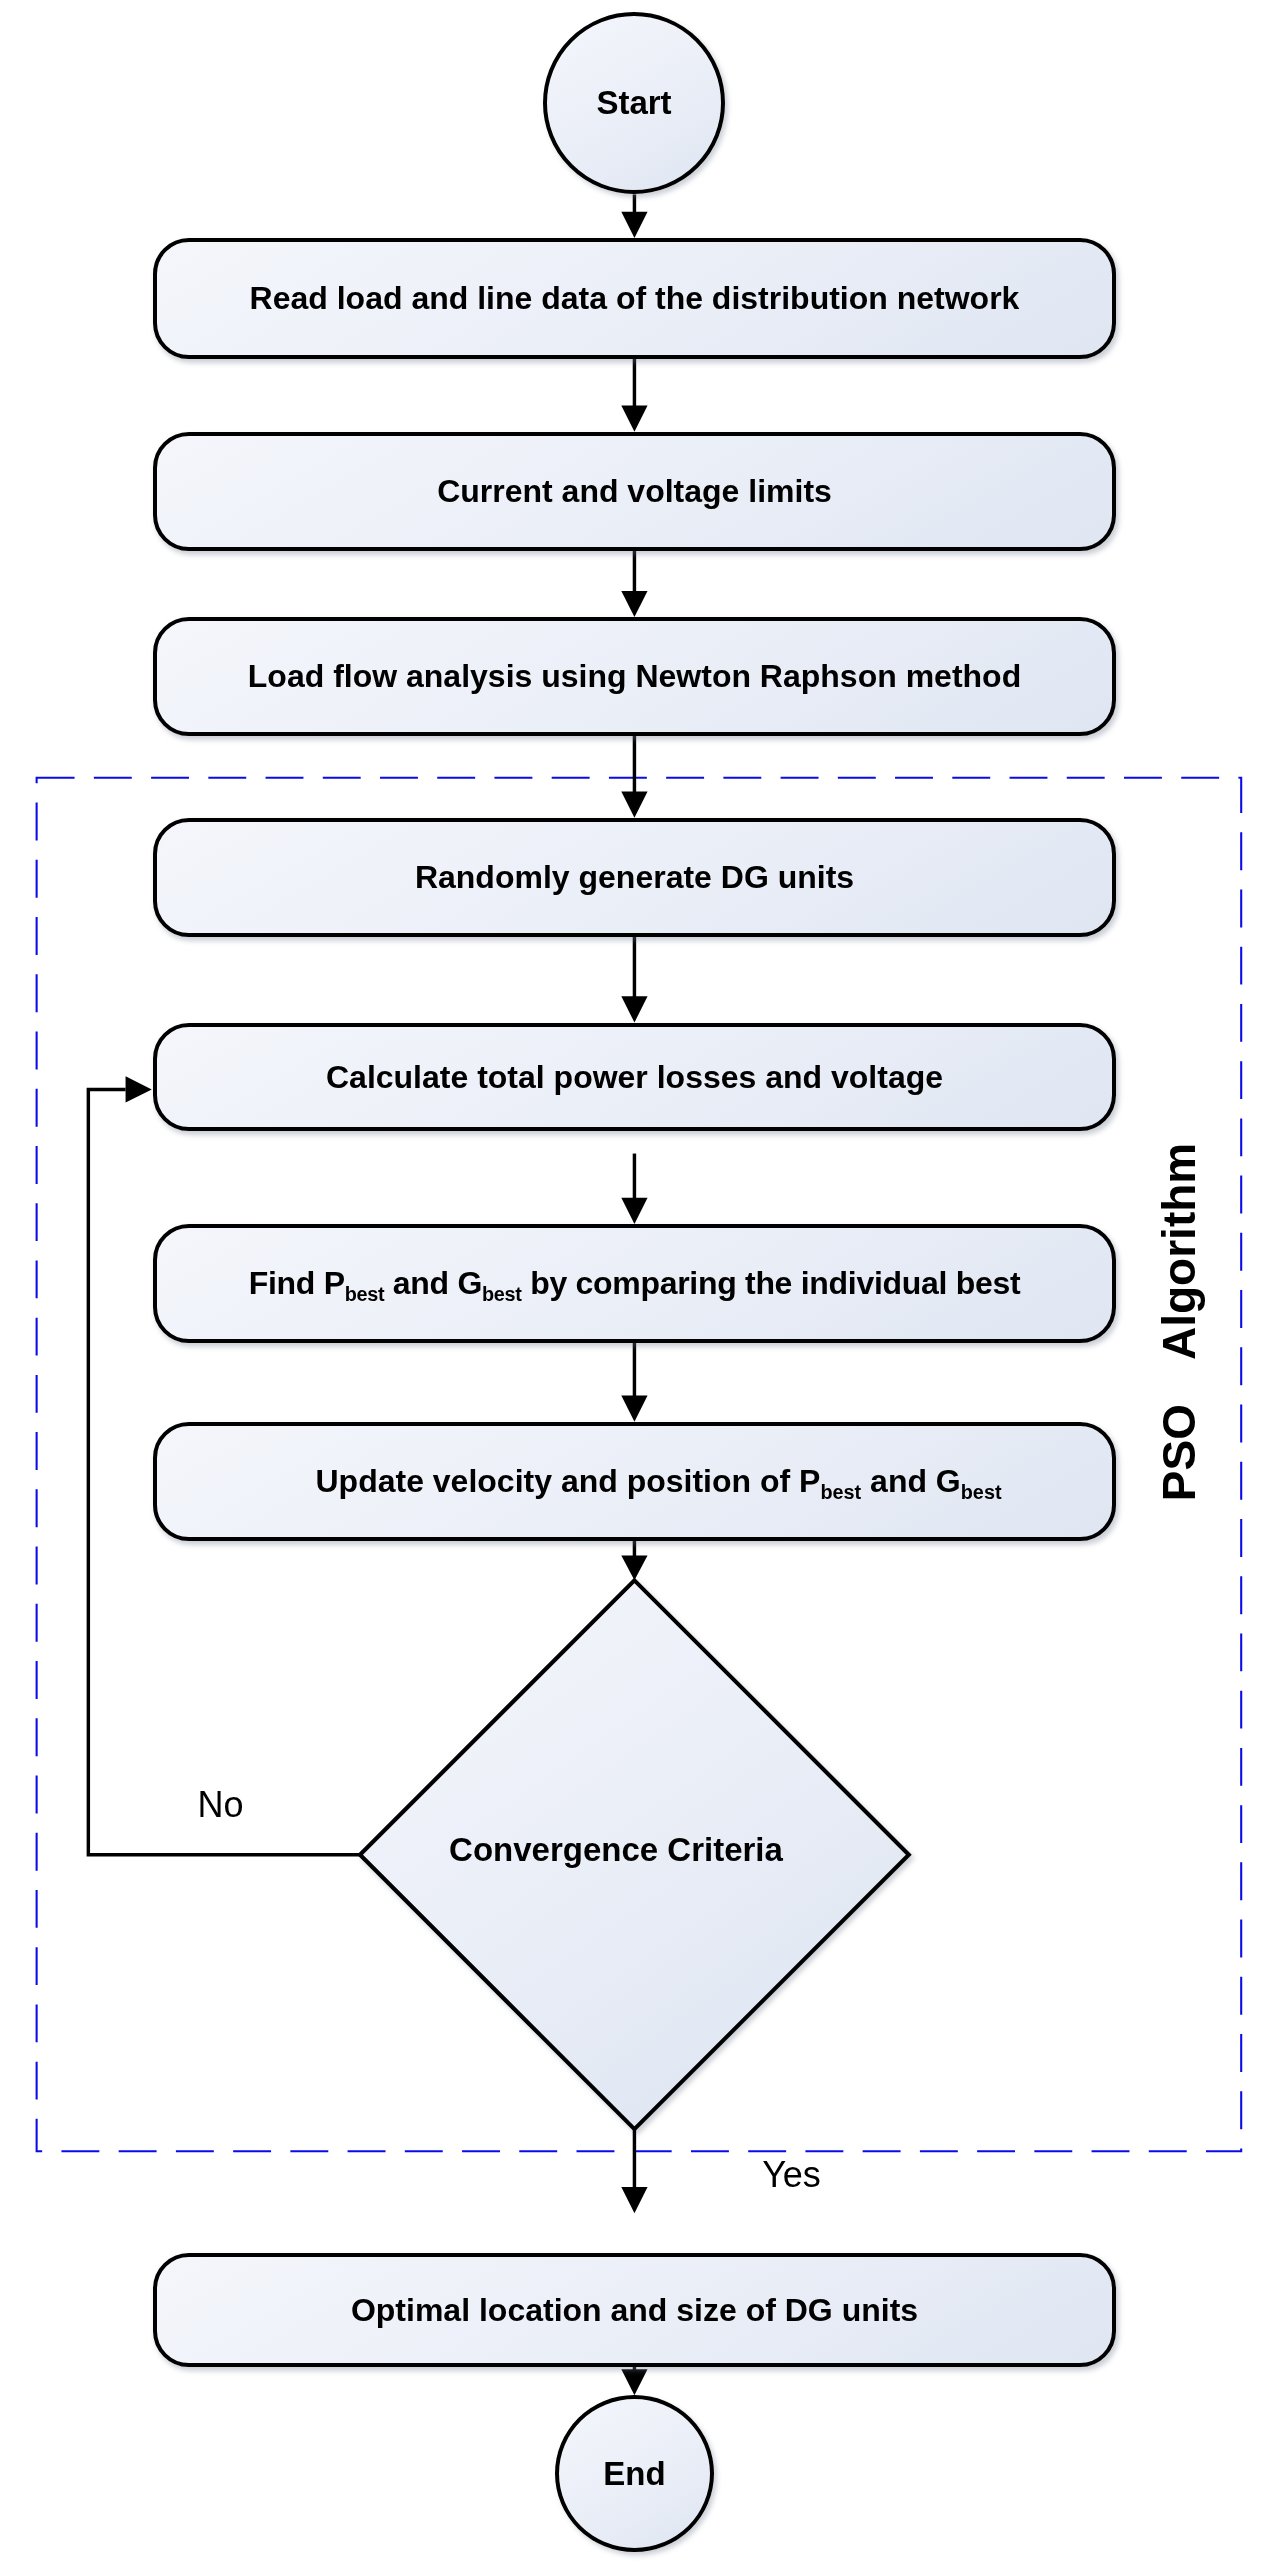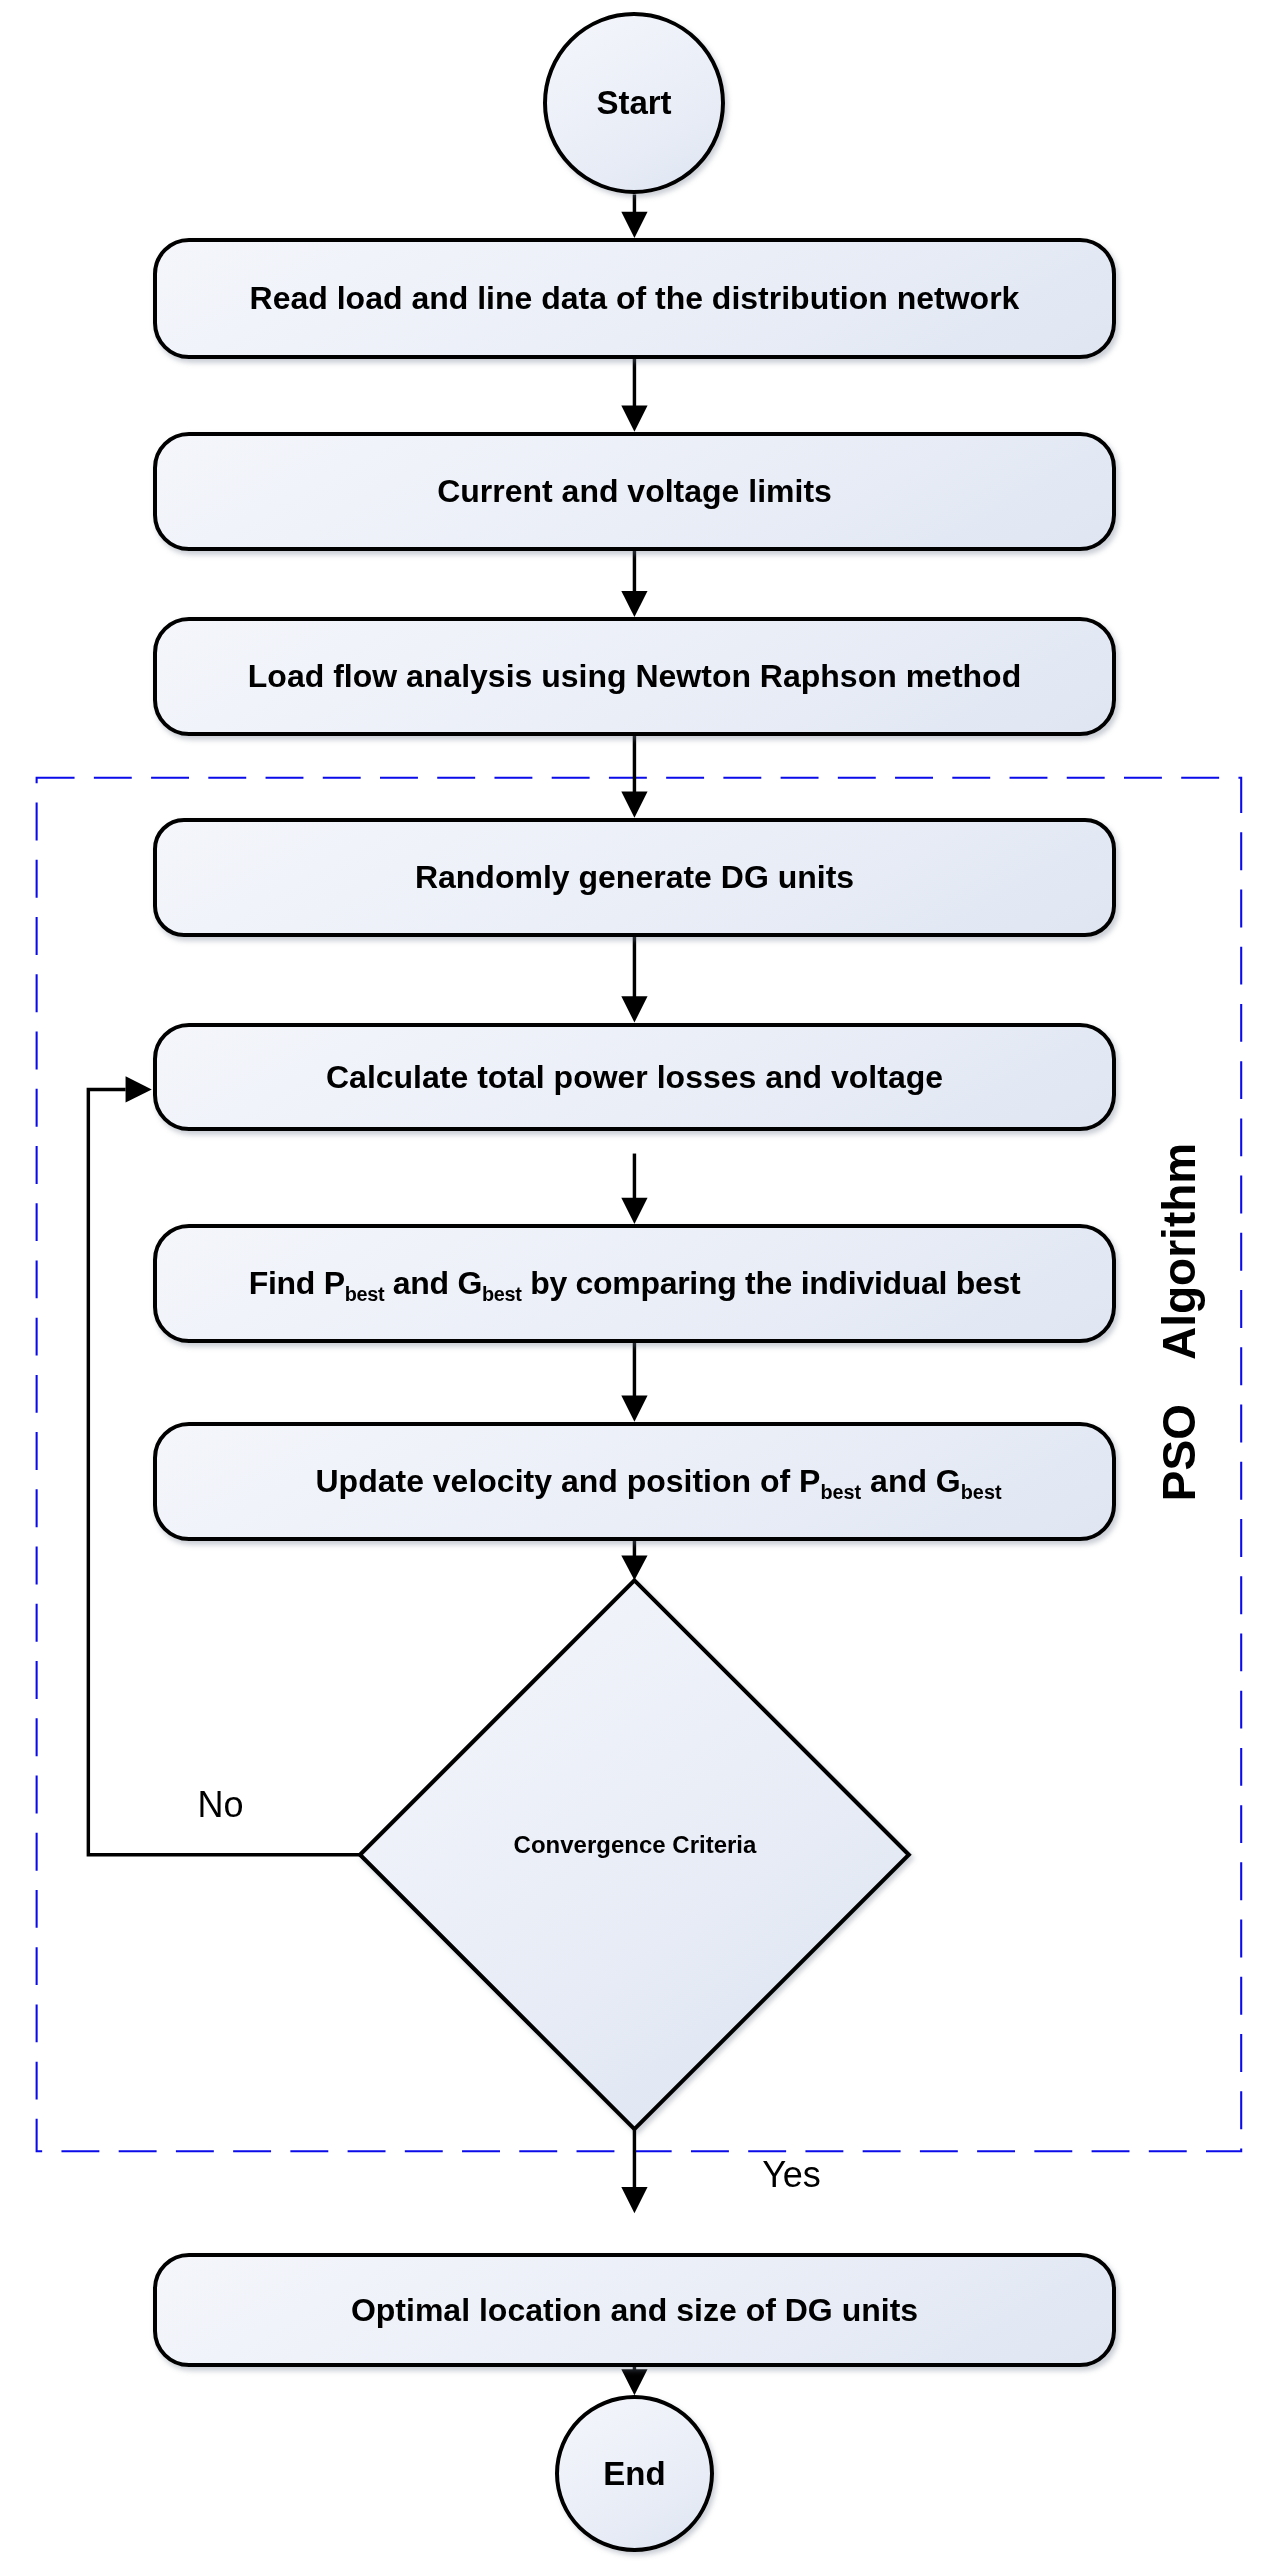--- a/index.html
+++ b/index.html
@@ -38,31 +38,31 @@
     border-radius:50%;
     font-size:33px;
     box-shadow:2.8px 3.4px 4.8px rgba(110,120,140,0.35);
   }
   #node-start{left:543px;top:12.4px;width:182px;height:182px;}
   #node-end{left:555px;top:2395px;width:159px;height:157px;}
 
   #node-read{top:238px;height:121px;}
   #node-limits{top:432px;height:119px;}
   #node-loadflow{top:617px;height:119px;}
-  #node-generate{top:818px;height:119px;border-radius:31px;}
+  #node-generate{top:818px;height:119px;}
   #node-calculate{top:1023px;height:108px;}
   #node-find{top:1224px;height:119px;font-size:32px;letter-spacing:-0.3px;}
   #node-update{top:1422px;height:119px;padding-left:48px;}
   #node-optimal{top:2213px;height:114px;margin-top:40px;}
 
   sub{font-size:0.62em;line-height:0;}
 
   .decision-label{
-    position:absolute;left:359px;top:1831px;width:552px;
-    text-align:center;font-weight:700;font-size:24px;white-space:nowrap;
+    position:absolute;left:340px;top:1831px;width:552px;
+    text-align:center;font-weight:700;font-size:33px;white-space:nowrap;
   }
   .edge-label{
     position:absolute;font-weight:400;font-size:36px;white-space:nowrap;
   }
   #label-no{left:141px;top:1784px;width:159px;text-align:center;}
   #label-yes{left:712px;top:2154px;width:159px;text-align:center;}
 
   .container-label{
     position:absolute;left:958px;top:1298px;width:441px;height:48px;
     display:flex;align-items:center;justify-content:center;

